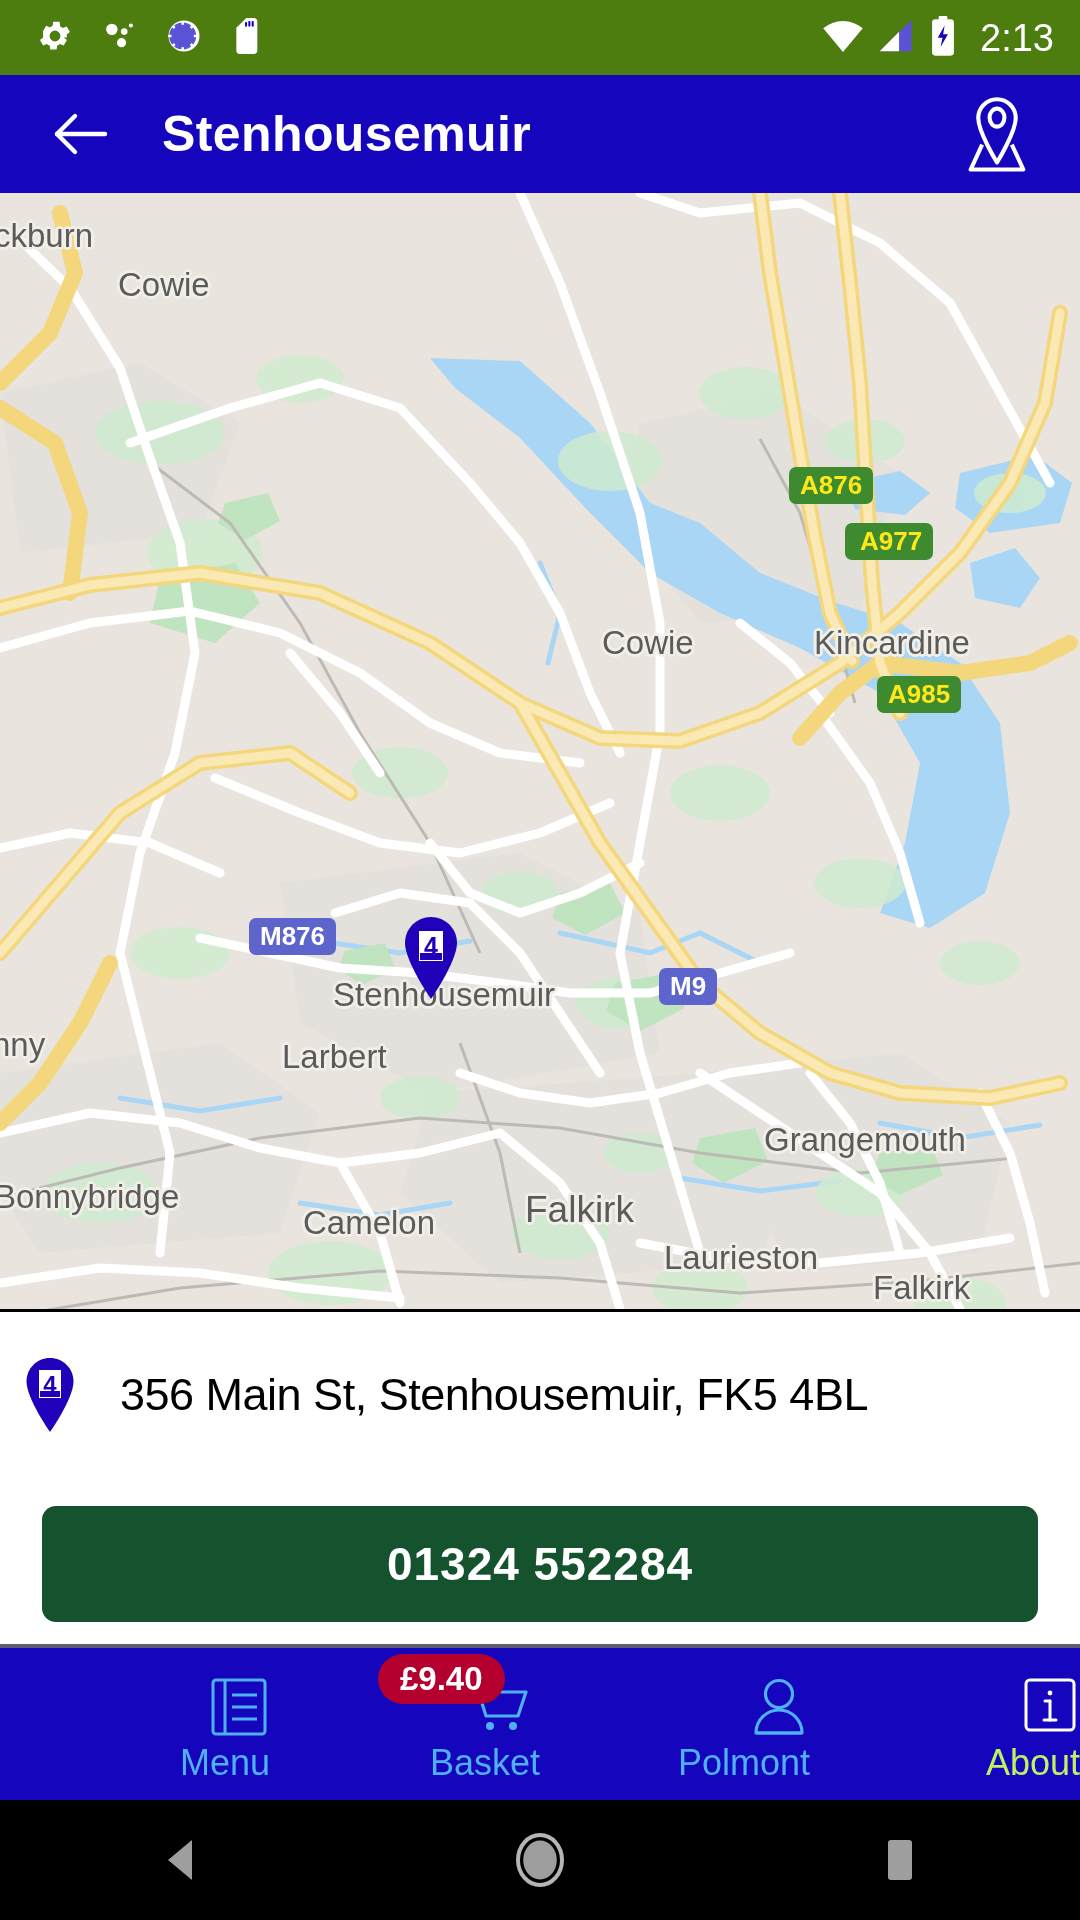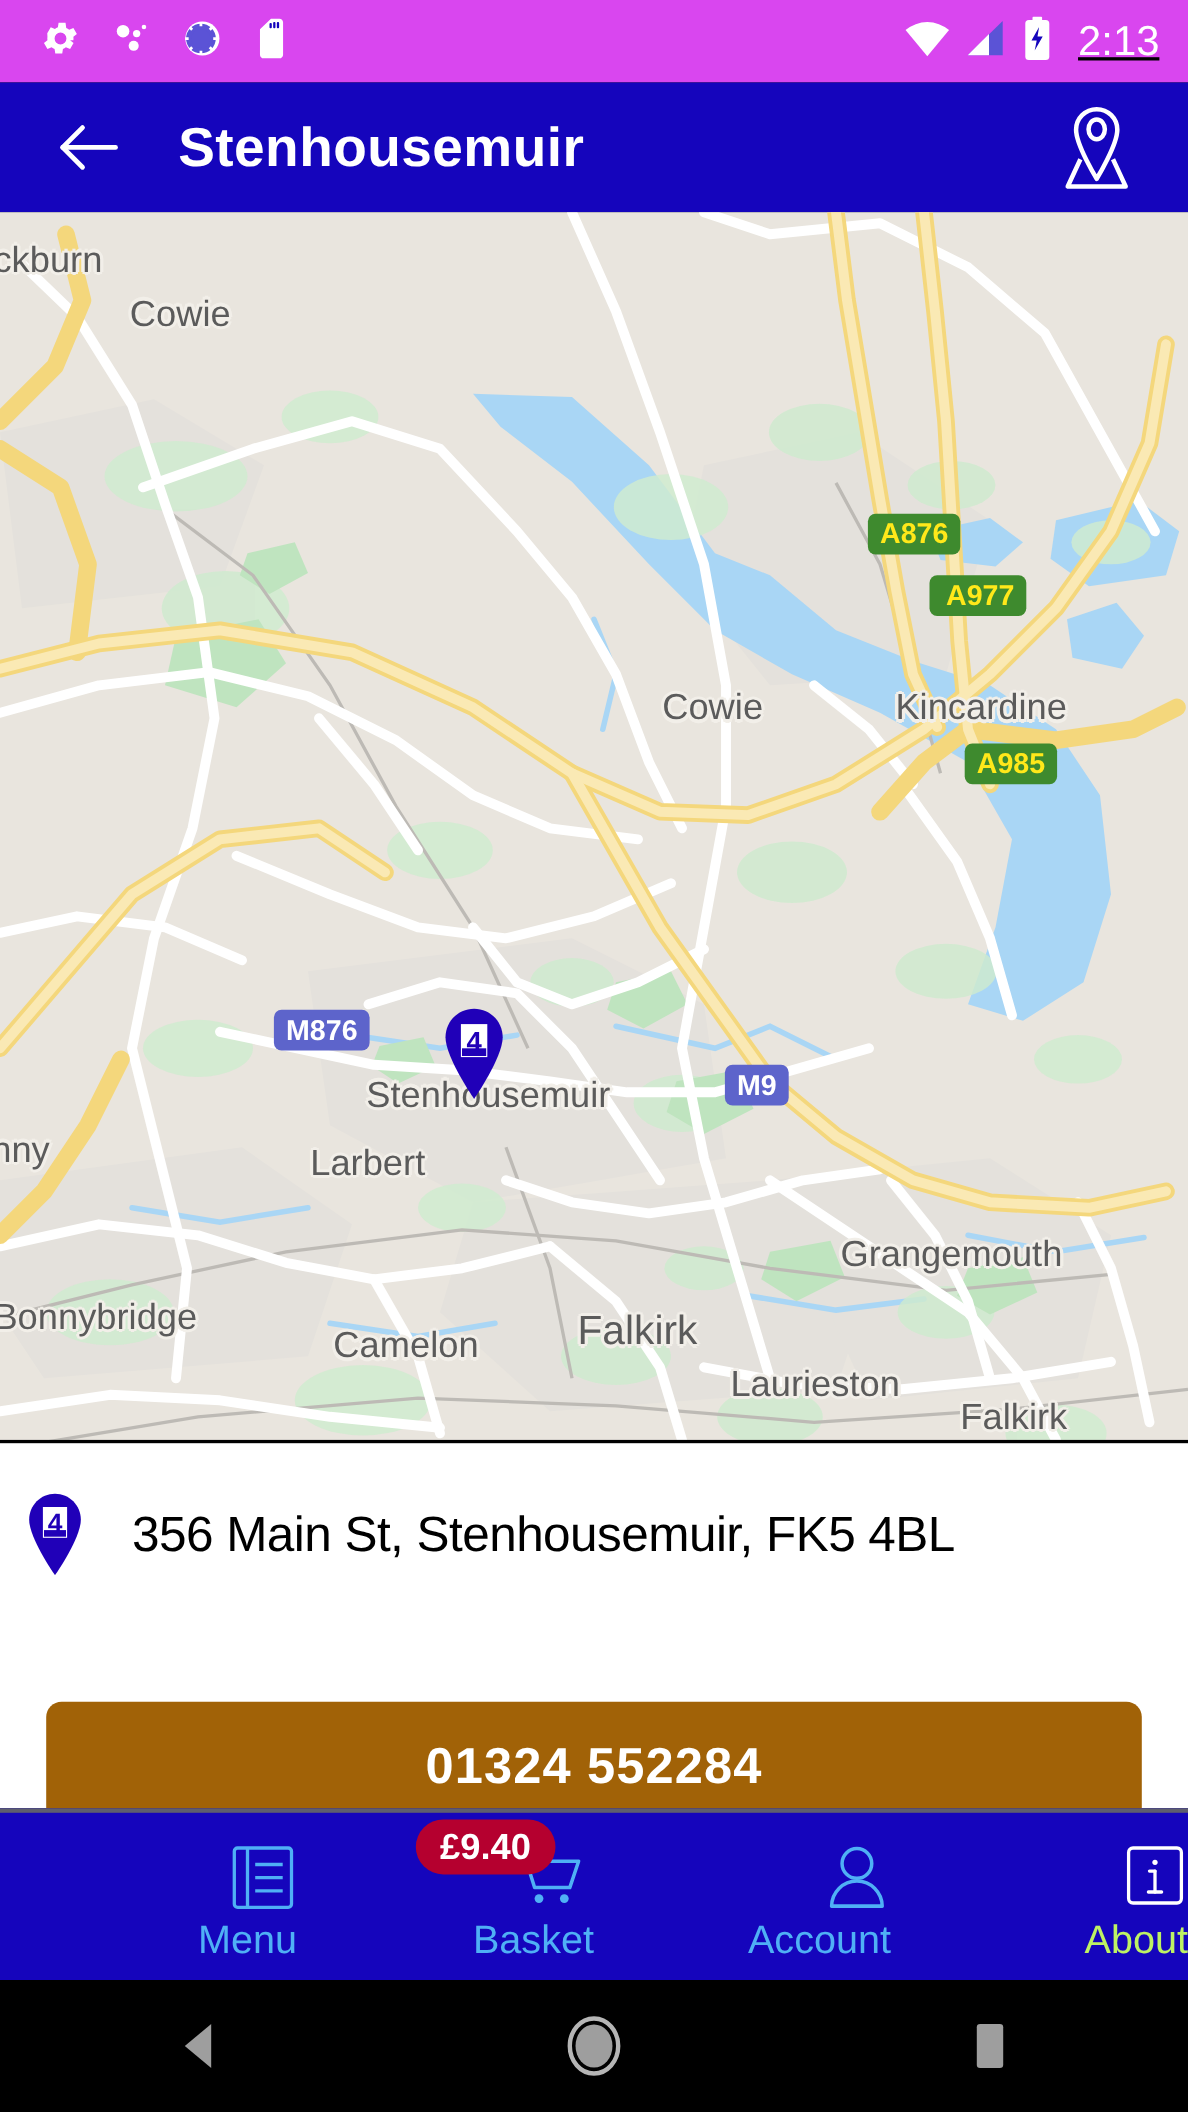--- a/index.html
+++ b/index.html
@@ -17,26 +17,25 @@
     overflow: hidden;
     background: #000;
   }
 
   
   #status-bar {
     position: absolute;
     top: 0; left: 0;
     width: 1080px;
     height: 75px;
-    background: #d946ef;
+    background: #4d7c0f;
     display: flex;
     align-items: center;
     box-sizing: border-box;
     padding: 0 26px 0 36px;
-    text-decoration: underline;
   }
   .status-left {
     display: flex;
     align-items: center;
     gap: 26px;
     flex: 1;
   }
   .status-right {
     display: flex;
     align-items: center;
@@ -165,33 +164,32 @@
     color: #000000;
     letter-spacing: -0.5px;
     white-space: nowrap;
   }
   #phone-button {
     position: absolute;
     left: 42px;
     top: 194px;
     width: 996px;
     height: 116px;
-    background: #a16207;
+    background: #14532d;
     border-radius: 14px;
     color: #ffffff;
     font-size: 46px;
     font-weight: bold;
     display: flex;
     align-items: center;
     justify-content: center;
     letter-spacing: 1px;
     cursor: pointer;
     border: none;
     font-family: "Liberation Sans", sans-serif;
-    margin-top: 41px;
   }
 
   
   #bottom-nav {
     position: absolute;
     top: 1644px; left: 0;
     width: 1080px;
     height: 156px;
     background: #1505BC;
     border-top: 4px solid #5E5E6E;
@@ -548,21 +546,21 @@
     </div>
 
     <div class="nav-item">
       <span class="nav-icon">
         <svg width="62" height="64" viewBox="0 0 62 64" fill="none" stroke="#4FB0F5" stroke-width="3.2" stroke-linejoin="round">
           <circle cx="31" cy="19" r="13.5"></circle>
           <path d="M8 58c0-12.7 10.3-23 23-23s23 10.3 23 23z"></path>
           <line x1="8" y1="58" x2="54" y2="58"></line>
         </svg>
       </span>
-      <span class="nav-label nav-inactive">Account</span>
+      <span class="nav-label nav-inactive">Polmont</span>
     </div>
 
     <div class="nav-item">
       <span class="nav-icon">
         <svg width="60" height="64" viewBox="0 0 60 64" fill="none" stroke="#ffffff" stroke-width="3" stroke-linecap="round" stroke-linejoin="round">
           <rect x="6" y="5" width="48" height="50" rx="4"></rect>
           <circle cx="30" cy="18" r="2.4" fill="#ffffff" stroke="none"></circle>
           <line x1="30" y1="26" x2="30" y2="45"></line>
           <line x1="24" y1="45" x2="36" y2="45"></line>
           <line x1="25" y1="26" x2="30" y2="26"></line>

